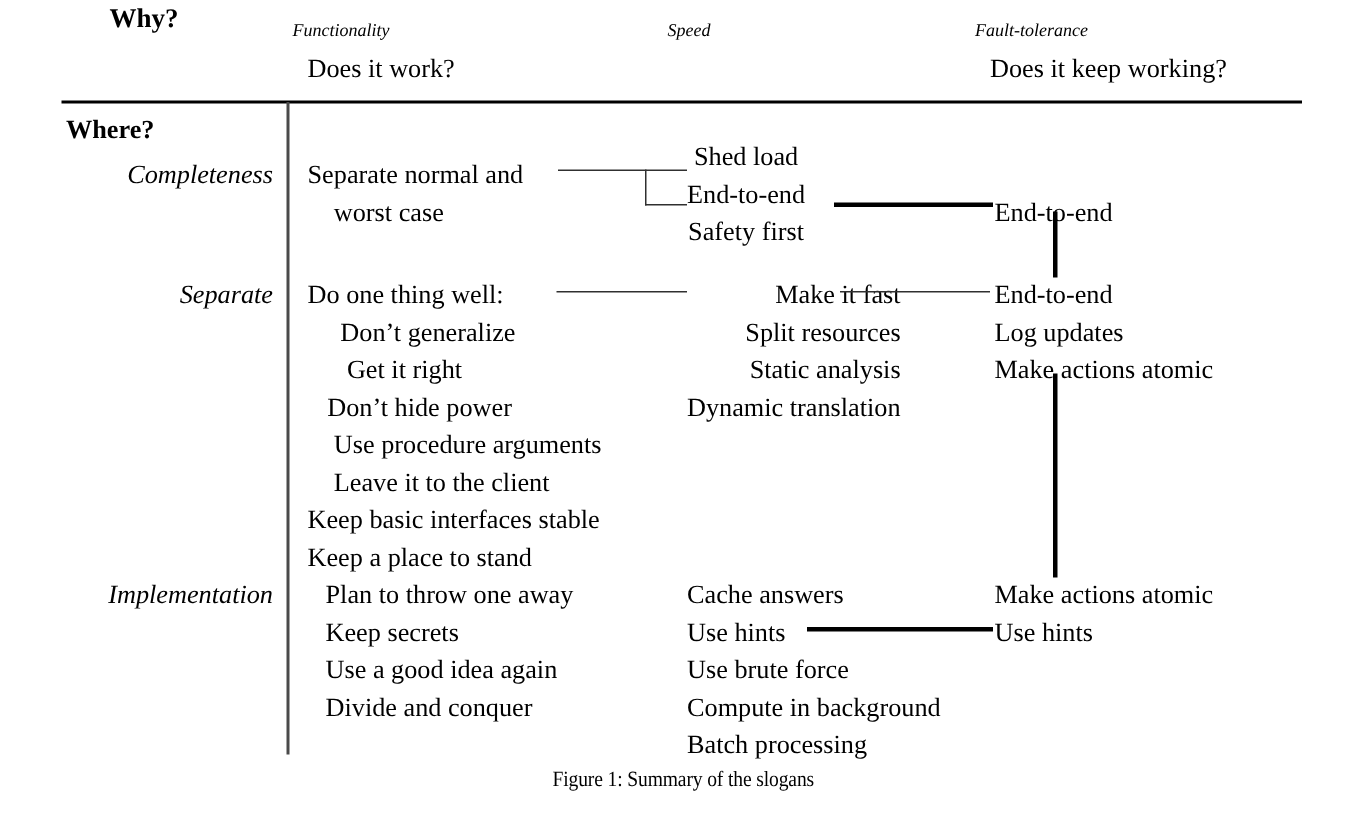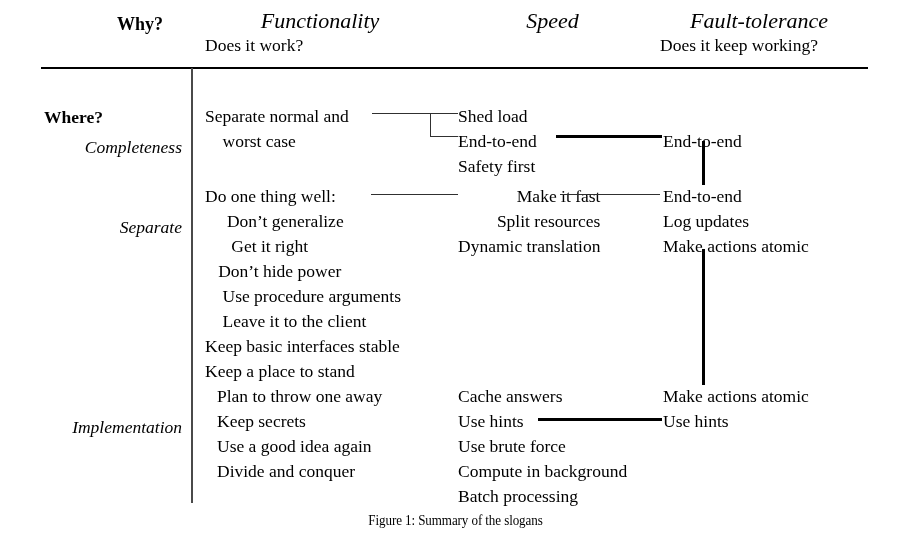--- a/index.html
+++ b/index.html
@@ -28,32 +28,30 @@
   .t {
     position: absolute;
     white-space: pre;
     font-size: 17.5px;
     line-height: 25px;
     color: #000;
   }
 
   
   .hdr-why {
-    left: 0; top: 12px;
+    left: 0; top: 0;
     width: 192px;
     text-align: center;
     font-weight: bold;
     font-size: 18px;
-    padding-left: 44px;
   }
   .hdr-cat {
     top: 8px;
     font-style: italic;
-    font-size: 22px;
-    text-align: center;
+    font-size: 12px;
   }
   .hdr-q {
     top: 33px;
     font-size: 17.5px;
     font-family: Liberation Serif, serif;
   }
 
   
   .hrule {
     position: absolute;
@@ -73,21 +71,20 @@
   }
 
   
   .rowlab {
     position: absolute;
     left: 0;
     width: 182px;
     text-align: right;
     font-style: italic;
     font-size: 17.5px;
-    margin-top: 31px;
   }
   .rowlab.where {
     font-style: normal;
     font-weight: bold;
     text-align: left;
     left: 44px;
     width: auto;
   }
 
   
@@ -142,21 +139,21 @@
 
   <div class="t rowlab" style="top:104px;">Completeness</div>
   <div class="t rowlab" style="top:184px;">Separate</div>
   <div class="t rowlab" style="top:384px;">Implementation</div>
 
   <div class="block" style="left:205px; top:104px;">
     <span class="li">Separate normal and</span>
     <span class="li">    worst case</span>
   </div>
 
-  <div class="block" style="left:458px; top:104px;">
+  <div class="block" style="left:458px; top:92px;text-align:center;">
     <span class="li">Shed load</span>
     <span class="li">End-to-end</span>
     <span class="li">Safety first</span>
   </div>
 
   <div class="block" style="left:663px; top:129px;">
     <span class="li">End-to-end</span>
   </div>
 
   <div class="thin-h" style="left:372px; top:113px; width:86px;"></div>
@@ -174,20 +171,21 @@
     <span class="li">   Don’t hide power</span>
     <span class="li">    Use procedure arguments</span>
     <span class="li">    Leave it to the client</span>
     <span class="li">Keep basic interfaces stable</span>
     <span class="li">Keep a place to stand</span>
   </div>
 
   <div class="block" style="left:458px; top:184px;text-align:right;">
     <span class="li">Make it fast</span>
     <span class="li">Split resources</span>
+    <span class="li">Static analysis</span>
     <span class="li">Dynamic translation</span>
   </div>
 
   <div class="block" style="left:663px; top:184px;">
     <span class="li">End-to-end</span>
     <span class="li">Log updates</span>
     <span class="li">Make actions atomic</span>
   </div>
 
   <div class="thin-h" style="left:371px; top:194px; width:87px;"></div>

